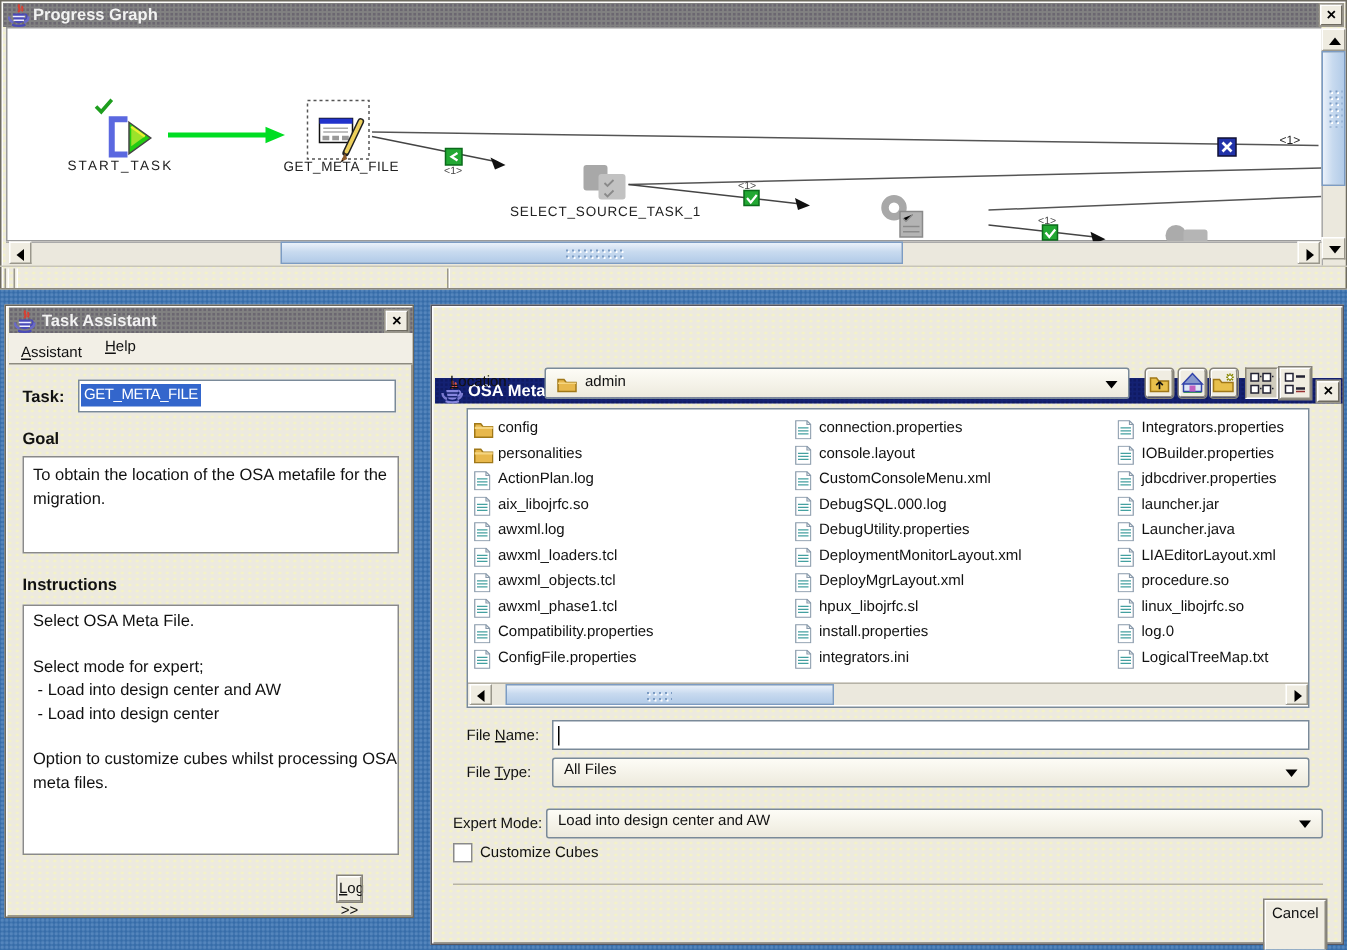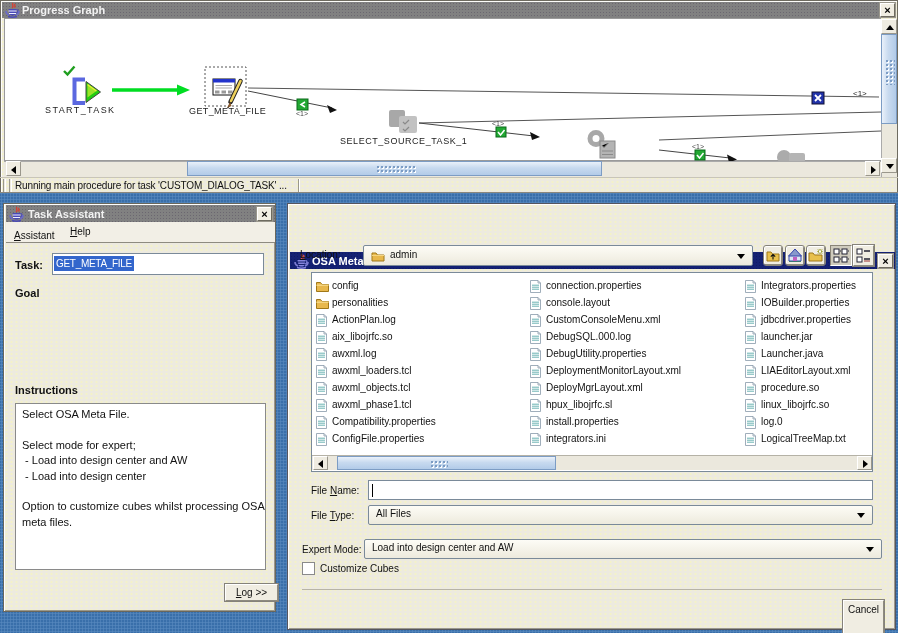--- a/index.html
+++ b/index.html
@@ -128,21 +128,20 @@
     <div class="abs bumps" style="left:188px;top:3px;width:40px;height:9px;"></div>
   </div>
   <div class="abs sbbtn" style="left:865px;top:161px;width:15px;height:15px;">
     <div class="abs" style="left:5px;top:4px;width:0;height:0;border-top:4px solid transparent;border-bottom:4px solid transparent;border-left:5px solid #000;"></div>
   </div>
 
   <div class="abs" style="left:0;top:177px;width:898px;height:16px;border-top:1px solid #C8C5B8;">
     <div class="abs" style="left:3px;top:1px;width:3px;height:13px;border-left:1px solid #9A978C;border-right:1px solid #FFF;"></div>
     <div class="abs" style="left:9px;top:1px;width:3px;height:13px;border-left:1px solid #9A978C;border-right:1px solid #FFF;"></div>
     <div class="abs" style="left:298px;top:1px;width:2px;height:13px;border-left:1px solid #9A978C;border-right:1px solid #FFF;"></div>
-      <div class="abs" style="left:15px;top:2px;white-space:nowrap;letter-spacing:-0.15px;">Running main procedure for task 'CUSTOM_DIALOG_TASK' ...</div>
   </div>
 </div>
 
 <div class="abs" style="left:3px;top:203px;width:273px;height:409px;box-shadow:inset 1px 1px 0 rgba(255,255,255,0.95), inset -1px -1px 0 rgba(120,117,105,0.7);background-color:#EDEADF;background-image:radial-gradient(rgba(255,255,160,0.38) 0.8px, transparent 1.5px);background-size:5px 4px;border:1px solid #6A675C;padding:2px;">
   <div class="abs titlegray" style="left:2px;top:1px;width:269px;height:17px;">
     <svg class="abs" style="left:3px;top:1px;" width="15" height="16" viewBox="0 0 15 16">
       <path d="M8 1 C6 3 10 4 7 6 M10 2 C9 3.5 11 4 9.5 5.5" stroke="#D84033" stroke-width="1.4" fill="none"></path>
       <path d="M3.5 7 h8 l-1 5 c-0.5 2 -5.5 2 -6 0 z" fill="#4A4AB8"></path>
       <path d="M3.5 9 h8 M4 11.5 h7" stroke="#EEF" stroke-width="1"></path>
       <path d="M11.5 7.5 c2 0 2 3 -0.5 3.5" stroke="#4A4AB8" stroke-width="1.2" fill="none"></path>
@@ -156,23 +155,24 @@
   <div class="abs" style="left:2px;top:18px;width:269px;height:21px;background:#F2EFE6;border-bottom:1px solid #8E8B80;">
     <div class="abs" style="left:8px;top:8px;"><span style="text-decoration:underline">A</span>ssistant</div>
     <div class="abs" style="left:64px;top:4px;"><span style="text-decoration:underline">H</span>elp</div>
   </div>
 
   <div class="abs" style="left:11px;top:55px;font-weight:bold;font-size:11px;">Task:</div>
   <div class="abs fld" style="left:48px;top:49px;width:212px;height:22px;">
     <div class="abs" style="left:1px;top:2px;background:#3366CC;color:#FFF;padding:2px 2px;letter-spacing:-0.3px;">GET_META_FILE</div>
   </div>
   <div class="abs" style="left:11px;top:83px;font-weight:bold;font-size:11px;">Goal</div>
+  <div class="abs fld" style="left:11px;top:100px;width:251px;height:65px;border-color:#8A8A8A;padding:4px 6px;line-height:16px;white-space:nowrap;overflow:hidden;font-size:11px;">To obtain the location of the OSA metafile for the<br>migration.</div>
   <div class="abs" style="left:11px;top:180px;font-weight:bold;font-size:11px;">Instructions</div>
   <div class="abs fld" style="left:11px;top:199px;width:251px;height:167px;border-color:#8A8A8A;padding:3px 2px 0 6px;line-height:15.4px;white-space:nowrap;overflow:hidden;font-size:11px;">Select OSA Meta File.<br><br>Select mode for expert;<br>&nbsp;- Load into design center and AW<br>&nbsp;- Load into design center<br><br>Option to customize cubes whilst processing OSA<br>meta files.</div>
-  <div class="abs btn" style="left:221px;top:380px;width:53px;height:17px;text-align:center;line-height:15px;"><span style="text-decoration:underline">L</span>og &gt;&gt;</div>
+  <div class="abs btn" style="left:221px;top:380px;width:16px;height:17px;text-align:center;line-height:15px;"><span style="text-decoration:underline">L</span>og &gt;&gt;</div>
 </div>
 
 <div class="abs" style="left:287px;top:203px;width:609px;height:427px;box-shadow:inset 1px 1px 0 rgba(255,255,255,0.95), inset -1px -1px 0 rgba(120,117,105,0.7);background-color:#EDEADF;background-image:radial-gradient(rgba(255,255,160,0.38) 0.8px, transparent 1.5px);background-size:5px 4px;border:1px solid #55555F;padding:2px;">
   <div class="abs titlenavy" style="left:2px;top:0px;width:605px;height:17px;">
     <svg class="abs" style="left:4px;top:1px;" width="15" height="16" viewBox="0 0 15 16">
       <path d="M8 1 C6 3 10 4 7 6 M10 2 C9 3.5 11 4 9.5 5.5" stroke="#E05540" stroke-width="1.4" fill="none"></path>
       <path d="M3.5 7 h8 l-1 5 c-0.5 2 -5.5 2 -6 0 z" fill="#8585DD"></path>
       <path d="M3.5 9 h8 M4 11.5 h7" stroke="#1A2570" stroke-width="1"></path>
       <path d="M11.5 7.5 c2 0 2 3 -0.5 3.5" stroke="#8585DD" stroke-width="1.2" fill="none"></path>
       <path d="M1 9 c0 2 1.5 3.5 3 4 M14 9 c0 2 -1.5 3.5 -3 4" stroke="#7A7AD0" stroke-width="1.6" fill="none"></path>

